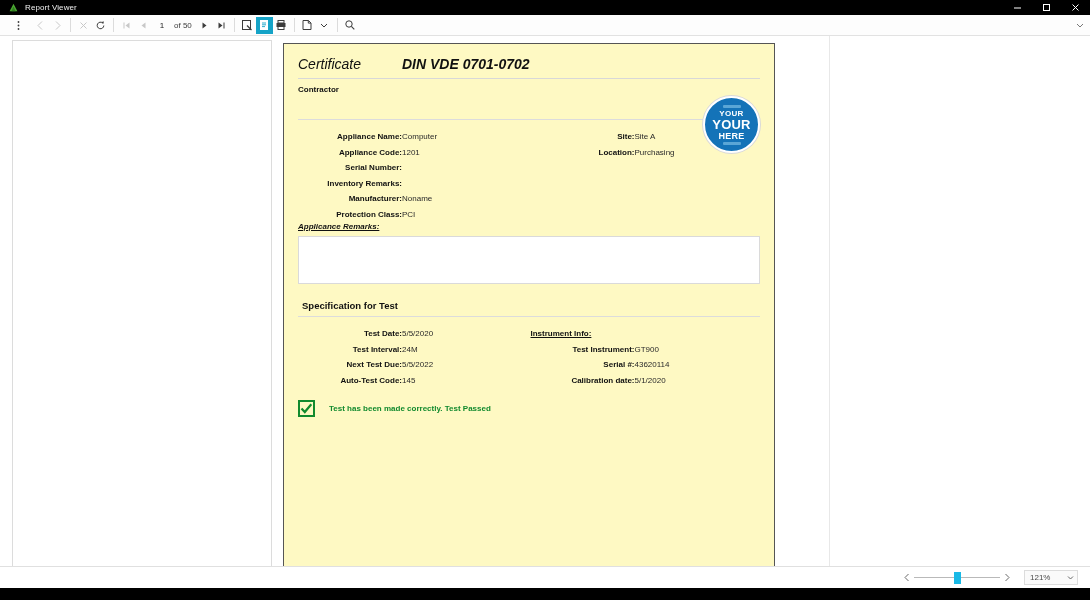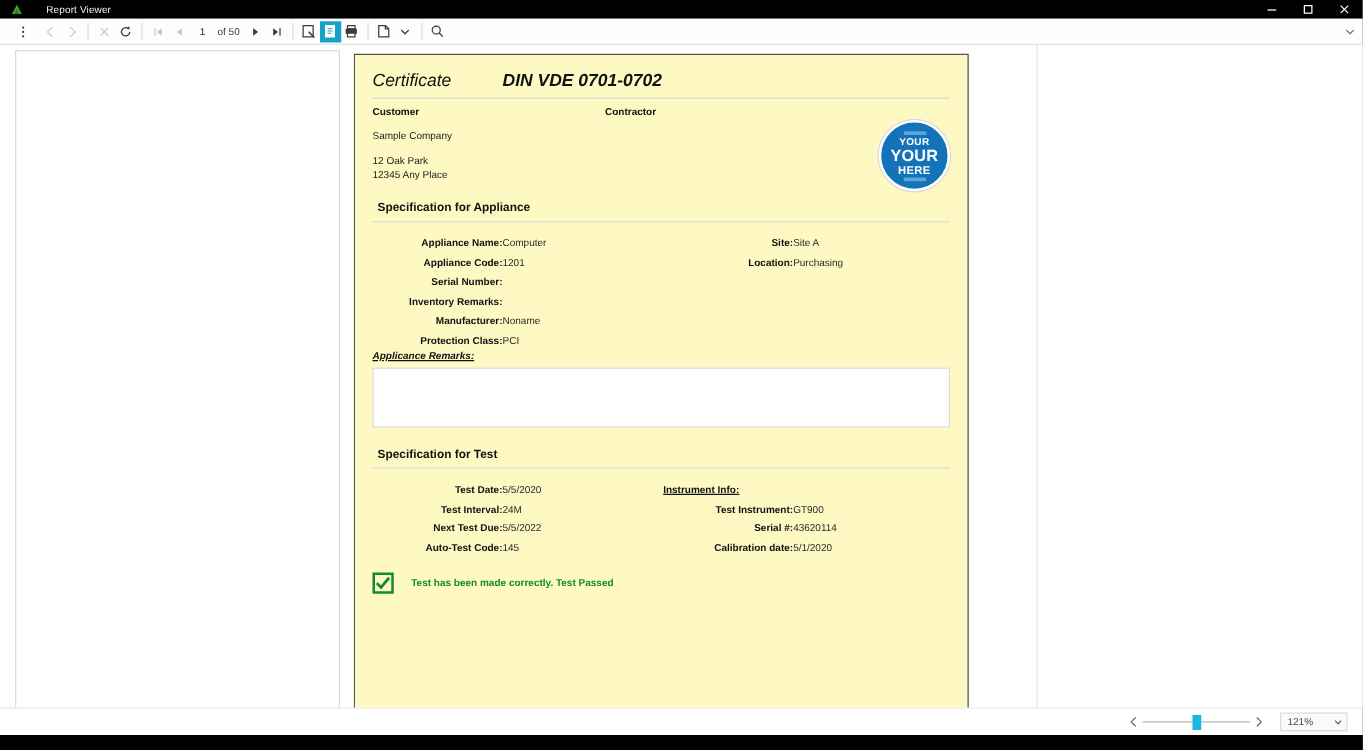--- a/index.html
+++ b/index.html
@@ -22,21 +22,21 @@
   #titlebar {
     height: 15px; background: #000000; color: #ffffff;
     display: flex; align-items: center;
     flex: 0 0 15px;
   }
   #titlebar .app-icon {
     width: 16px; height: 15px; margin-left: 5px;
     display: flex; align-items: center; justify-content: center;
   }
   #titlebar .title-text {
-    font-size: 8px; margin-left: 16px; letter-spacing: .1px;
+    font-size: 8px; margin-left: 4px; letter-spacing: .1px;
     color: #f0f0f0;
   }
   #titlebar .spacer { flex: 1; }
   .win-btn {
     width: 29px; height: 15px;
     display: flex; align-items: center; justify-content: center;
     color: #ffffff;
   }
   .win-btn svg { display: block; }
 
@@ -390,40 +390,33 @@
 
       <div id="report-page">
 
         <div class="cert-head">
           <span class="cert-title">Certificate</span>
           <span class="cert-standard">DIN VDE 0701-0702</span>
         </div>
         <div class="rule"></div>
 
         <div class="party-row">
-          <div class="party-col">
-            <div class="party-head">Customer</div>
-            <div class="party-line">Sample Company</div>
-            <div class="party-line party-addr">12 Oak Park</div>
-            <div class="party-line">12345 Any Place</div>
-          </div>
           <div class="party-col">
             <div class="party-head">Contractor</div>
           </div>
           <div id="logo-badge">
             <span class="bar"></span>
             <span class="l1">YOUR</span>
             <span class="l2">YOUR</span>
             <span class="l3">HERE</span>
             <span class="bar"></span>
           </div>
         </div>
 
         <div class="section">
-          <div class="section-title">Specification for Appliance</div>
           <div class="section-rule"></div>
 
           <div class="fields">
             <div class="fcol left">
               <div class="frow">
                 <span class="flabel">Appliance Name:</span>
                 <span class="fvalue">Computer</span>
               </div>
               <div class="frow">
                 <span class="flabel">Appliance Code:</span>

